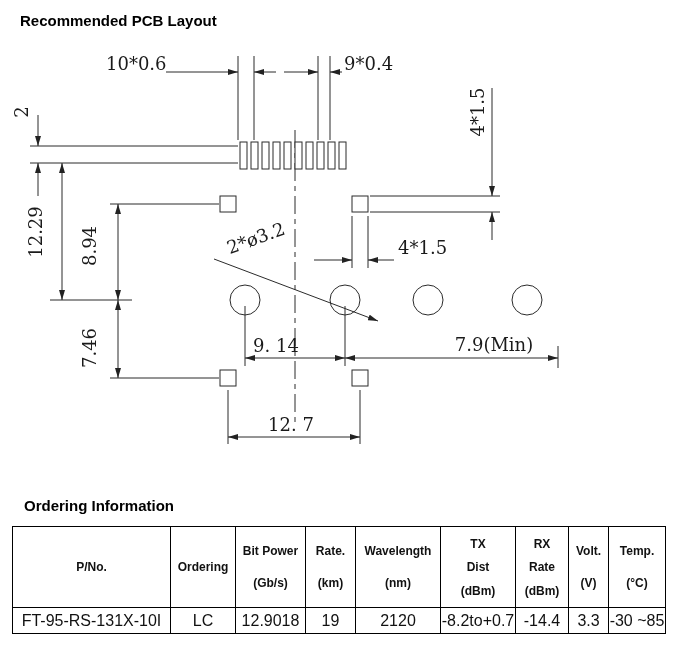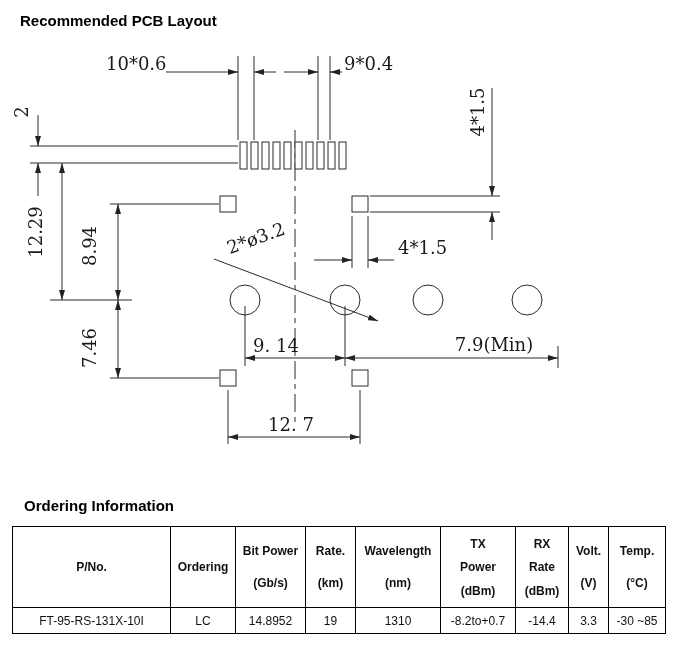--- a/index.html
+++ b/index.html
@@ -10,21 +10,21 @@
   .h1{position:absolute;left:20px;top:12px;font-size:15px;font-weight:bold;color:#000;}
   .h2{position:absolute;left:24px;top:497px;font-size:15px;font-weight:bold;color:#000;}
   #drawing{position:absolute;left:0;top:0;}
   #drawing line,#drawing rect,#drawing circle{stroke:#2b2b2b;stroke-width:1;fill:none;}
   #drawing rect.pad{fill:#ffffff;}
   #drawing text{font-family:"DejaVu Serif",serif;font-size:18px;fill:#1a1a1a;stroke:none;}
   .tablewrap{position:absolute;left:12px;top:526px;}
   table{border-collapse:collapse;table-layout:fixed;width:653px;}
   th,td{border:1px solid #000;text-align:center;padding:0;overflow:hidden;}
   th{height:80px;font-size:12px;font-weight:bold;}
-  td{height:25px;font-size:12px;font-weight:normal;}
+  td{height:25px;font-size:16px;font-weight:normal;}
   .hcell{display:flex;flex-direction:column;justify-content:space-evenly;align-items:center;height:80px;}
 </style>
 </head>
 <body>
 
 <div class="h1">Recommended PCB Layout</div>
 
 <svg id="drawing" width="676" height="470" viewBox="0 0 676 470" xmlns="http://www.w3.org/2000/svg">
   <defs>
     <marker id="arr" viewBox="0 0 10 6" refX="10" refY="3" markerWidth="10" markerHeight="6" orient="auto-start-reverse">
@@ -166,21 +166,21 @@
           </th>
         <th>
             <div class="hcell">
           <span>Wavelength</span>
           <span>(nm)</span>
         </div>
           </th>
         <th>
             <div class="hcell">
           <span>TX</span>
-          <span>Power</span>
+          <span>Dist</span>
           <span>(dBm)</span>
         </div>
           </th>
         <th>
             <div class="hcell">
           <span>RX</span>
           <span>Rate</span>
           <span>(dBm)</span>
         </div>
           </th>
@@ -195,23 +195,23 @@
           <span>Temp.</span>
           <span>(°C)</span>
         </div>
           </th>
       </tr>
     </thead>
     <tbody>
       <tr>
         <td>FT-95-RS-131X-10I</td>
         <td>LC</td>
-        <td>14.8952</td>
+        <td>12.9018</td>
         <td>19</td>
-        <td>1310</td>
+        <td>2120</td>
         <td>-8.2to+0.7</td>
         <td>-14.4</td>
         <td>3.3</td>
         <td>-30 ~85</td>
       </tr>
     </tbody>
   </table>
 </div>
 
 </body></html>

